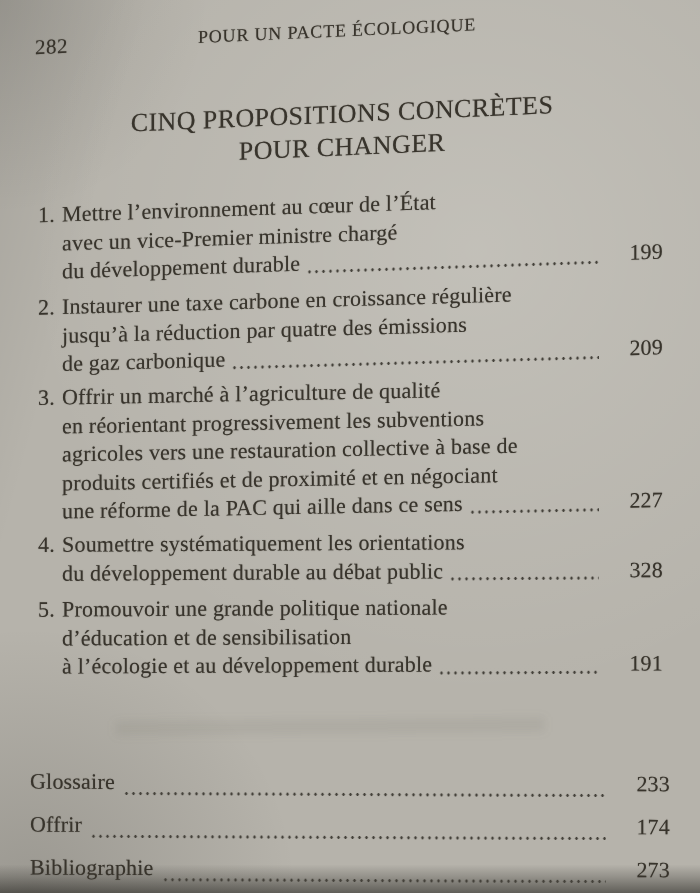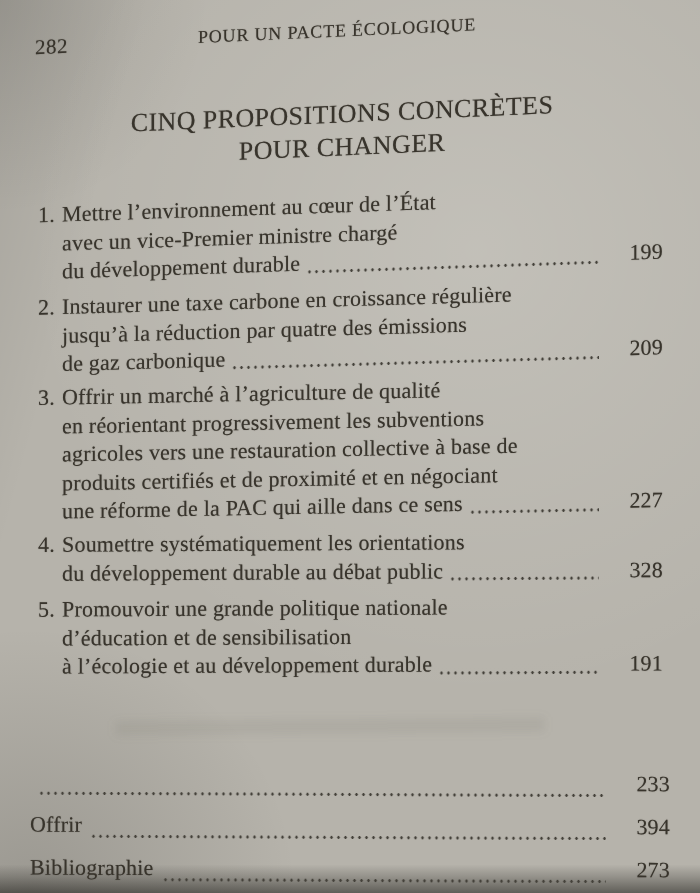--- a/index.html
+++ b/index.html
@@ -134,27 +134,28 @@
         <span class="pagenum">191</span>
       </div>
     </li>
 
   </ul>
 
   <div class="ghost"></div>
 
   <div class="backmatter soft">
     <div class="bm-row">
+      <span class="ltext">Glossaire</span>
       <span class="leader"></span>
       <span class="pagenum">233</span>
     </div>
     <div class="bm-row">
       <span class="ltext">Offrir </span>
       <span class="leader"></span>
-      <span class="pagenum">394</span>
+      <span class="pagenum">174</span>
     </div>
     <div class="bm-row">
       <span class="ltext">Bibliographie </span>
       <span class="leader"></span>
       <span class="pagenum">273</span>
     </div>
   </div>
 
 </div>
 

